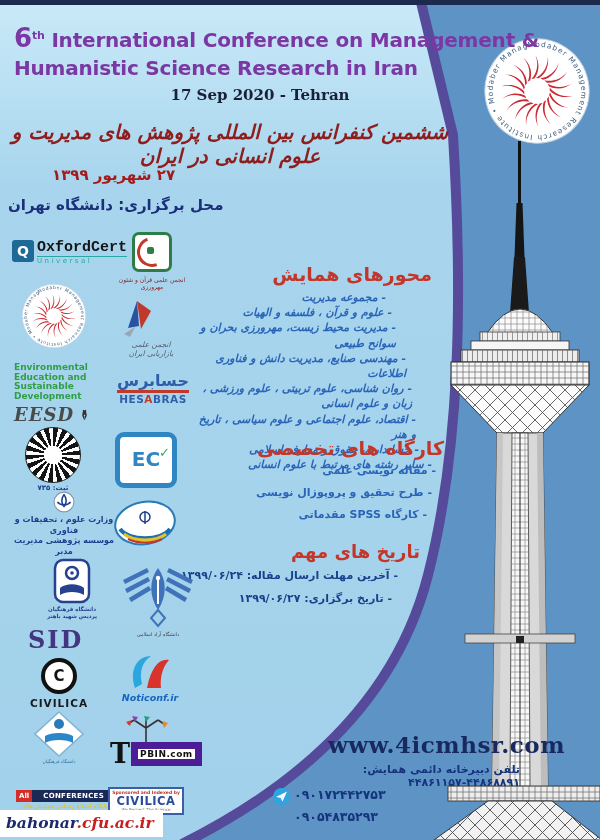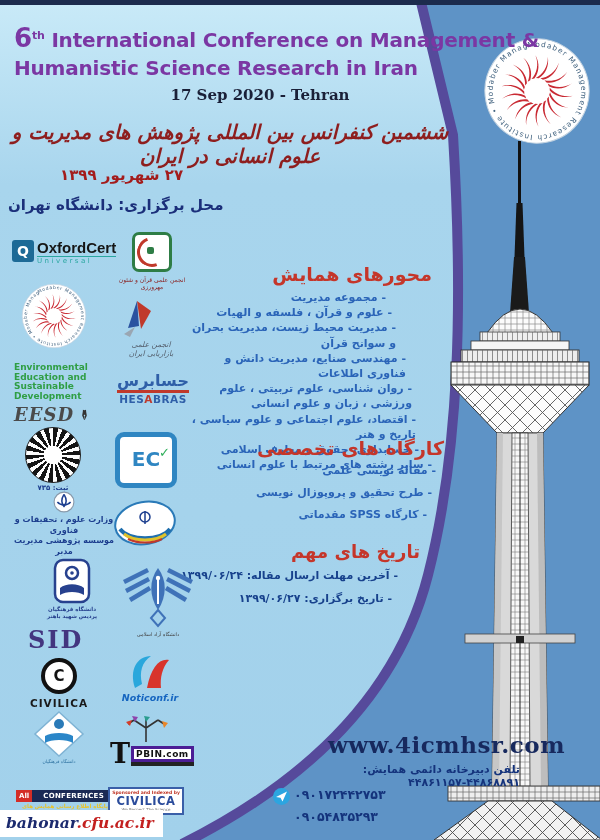--- a/index.html
+++ b/index.html
@@ -17,29 +17,29 @@
 
   
   .title-en{left:14px;top:22px;color:#7b37a3;font-weight:bold;z-index:4;
     font-size:20px;line-height:28px;letter-spacing:-0.2px;}
   .title-en .num{font-size:26px;}
   .title-en sup{font-size:11px;}
   .date-en{left:130px;top:86px;width:260px;text-align:center;z-index:4;
     font-family:"DejaVu Serif",serif;font-weight:bold;font-size:15px;color:#1a2038;}
   .title-fa{left:4px;top:120px;width:452px;text-align:center;z-index:4;direction:rtl;
     color:#8e1e1e;font-weight:bold;font-style:italic;font-size:20px;}
-  .date-fa{left:60px;top:166px;z-index:4;color:#a31c1c;font-weight:bold;font-size:15px;direction:rtl;}
+  .date-fa{left:52px;top:166px;z-index:4;color:#a31c1c;font-weight:bold;font-size:15px;direction:rtl;}
   .venue-fa{left:8px;top:196px;z-index:4;color:#1b2f7a;font-weight:bold;font-size:15px;direction:rtl;}
 
   
   .sect{z-index:4;direction:rtl;text-align:right;}
   .sect .heading{color:#c5362a;font-weight:bold;font-size:19px;line-height:24px;}
   .sect .item{font-weight:bold;font-size:11px;color:#2a64b8;}
   .topics{left:190px;top:262px;width:242px;}
-  .topics .item{line-height:15.2px;}
+  .topics .item{line-height:15.2px;font-style:italic;}
   .topics .item:nth-child(1){margin-left:0;margin-right:48px;}
   .topics .item:nth-child(2){margin-right:46px;}
   .topics .item:nth-child(3){margin-right:40px;}
   .topics .item:nth-child(4){margin-right:36px;}
   .topics .item:nth-child(5){margin-right:26px;}
   .topics .item:nth-child(6){margin-right:20px;}
   .topics .item:nth-child(7){margin-right:16px;}
   .topics .item:nth-child(8){margin-right:13px;}
   .topics .heading{margin-bottom:4px;}
   .workshops{left:195px;top:436px;width:249px;}
@@ -68,21 +68,21 @@
   .bahonar{left:0;top:810px;z-index:6;background:#fff;padding:3px 9px 5px 6px;
     font-family:"DejaVu Serif",serif;font-weight:bold;font-style:italic;font-size:15.5px;cursor:pointer;}
   .bahonar .p1{color:#1b2a6e;}
   .bahonar .p2{color:#c3201f;}
 
   
   .logo{z-index:4;}
   .oxford{left:12px;top:240px;display:flex;align-items:flex-start;gap:3px;}
   .oxford .sq{width:22px;height:22px;background:#1d6a96;color:#fff;font-weight:bold;
     font-size:14px;text-align:center;line-height:22px;border-radius:3px;}
-  .oxford .t{font-family:Liberation Sans, sans-serif;font-weight:bold;font-size:15px;color:#151515;line-height:16px;}
+  .oxford .t{font-family:Liberation Mono, monospace;font-weight:bold;font-size:15px;color:#151515;line-height:16px;}
   .oxford .s{font-size:7px;letter-spacing:2.5px;color:#2aa7a0;border-top:1px solid #2aa7a0;}
 
   .quran{left:116px;top:232px;width:72px;text-align:center;}
   .quran .ic{width:34px;height:34px;margin:0 auto;background:#fff;border:3px solid #2e7d46;
     border-radius:7px;position:relative;}
   .quran .ic i{position:absolute;inset:2px;border:3px solid transparent;
     border-left-color:#c0392b;border-bottom-color:#c0392b;border-radius:50%;transform:rotate(25deg);}
   .quran .ic b{position:absolute;left:12px;top:12px;width:7px;height:7px;background:#2e7d46;border-radius:2px;}
   .quran .cap{font-size:6px;color:#8a2020;margin-top:4px;}
 
@@ -138,21 +138,21 @@
     background:#fff;font-weight:bold;font-size:15px;line-height:28px;color:#111;}
   .civilica-l .t{font-size:10.5px;font-weight:bold;color:#1a1a1a;letter-spacing:1px;margin-top:3px;}
 
   .diamond{left:30px;top:710px;width:58px;text-align:center;}
   .diamond .cap{font-size:4.5px;color:#2a6f9e;margin-top:1px;direction:rtl;}
 
   .tpbin{left:110px;top:716px;width:78px;}
   .tpbin .row{display:flex;align-items:flex-end;}
   .tpbin .tt{font-family:"DejaVu Serif",serif;font-weight:bold;font-size:27px;color:#111;line-height:24px;}
   .tpbin .col{margin-left:1px;}
-  .tpbin .box{border:3px solid #4c1d95;background:#fff;font-size:9px;font-weight:bold;
+  .tpbin .box{border:7px solid #4c1d95;background:#fff;font-size:9px;font-weight:bold;
     color:#111;padding:0 2px;letter-spacing:0.5px;text-align:center;}
   .tpbin .strip{height:4px;background:#222;margin-top:1px;}
 
   .allconf{left:16px;top:790px;width:92px;}
   .allconf .row{display:flex;}
   .allconf .a{background:#d42d26;color:#fff;font-size:7px;font-weight:bold;padding:2px 3px;}
   .allconf .b{background:#1b2a55;color:#fff;font-size:7px;font-weight:bold;padding:2px 11px;letter-spacing:0.3px;}
   .allconf .c{background:#d42d26;color:#fff;font-size:7px;font-weight:bold;padding:2px 3px;}
   .allconf .cap{font-size:5.5px;font-weight:bold;color:#e8c32a;margin-top:1px;direction:rtl;}
 
@@ -275,21 +275,21 @@
   </div>
   <div class="abs date-en">17 Sep 2020 - Tehran</div>
   <div class="abs title-fa">ششمین کنفرانس بین المللی پژوهش های مدیریت و علوم انسانی در ایران</div>
   <div class="abs date-fa">۲۷ شهریور ۱۳۹۹</div>
   <div class="abs venue-fa">محل برگزاری: دانشگاه تهران</div>
 
   <div class="abs sect topics">
     <div class="heading">محورهای همایش</div>
     <div class="item">- مجموعه مدیریت</div>
     <div class="item">- علوم و قرآن ، فلسفه و الهیات</div>
-    <div class="item">- مدیریت محیط زیست، مدیریت بحران و سوانح قرآن</div>
+    <div class="item">- مدیریت محیط زیست، مهرورزی بحران و سوانح طبیعی</div>
     <div class="item">- مهندسی صنایع، مدیریت دانش و فناوری اطلاعات</div>
     <div class="item">- روان شناسی، علوم تربیتی ، علوم ورزشی ، زبان و علوم انسانی</div>
     <div class="item">- اقتصاد، علوم اجتماعی و علوم سیاسی ، تاریخ و هنر</div>
     <div class="item">- حسابداری، حقوق و معارف اسلامی</div>
     <div class="item">- سایر رشته های مرتبط با علوم انسانی</div>
   </div>
 
   <div class="abs sect workshops">
     <div class="heading">کارگاه های تخصصی</div>
     <div class="item">- مقاله نویسی علمی</div>

